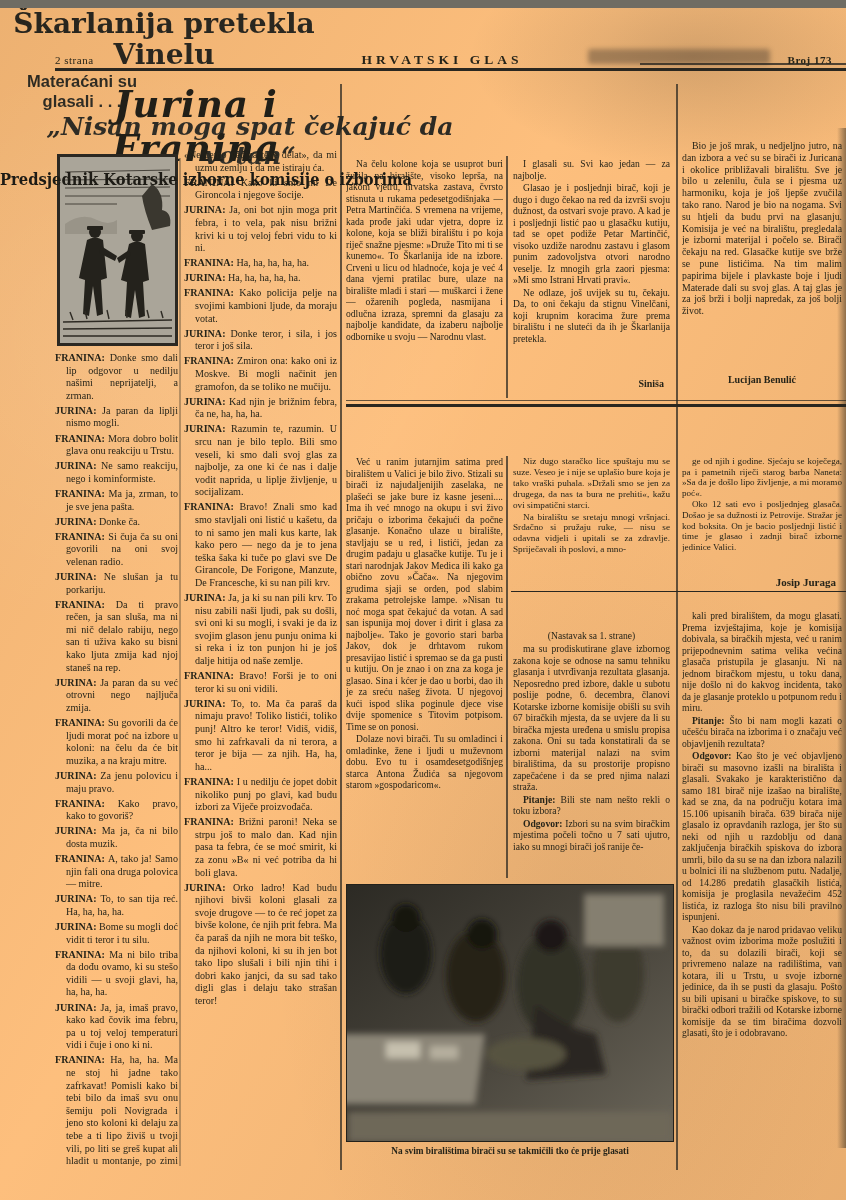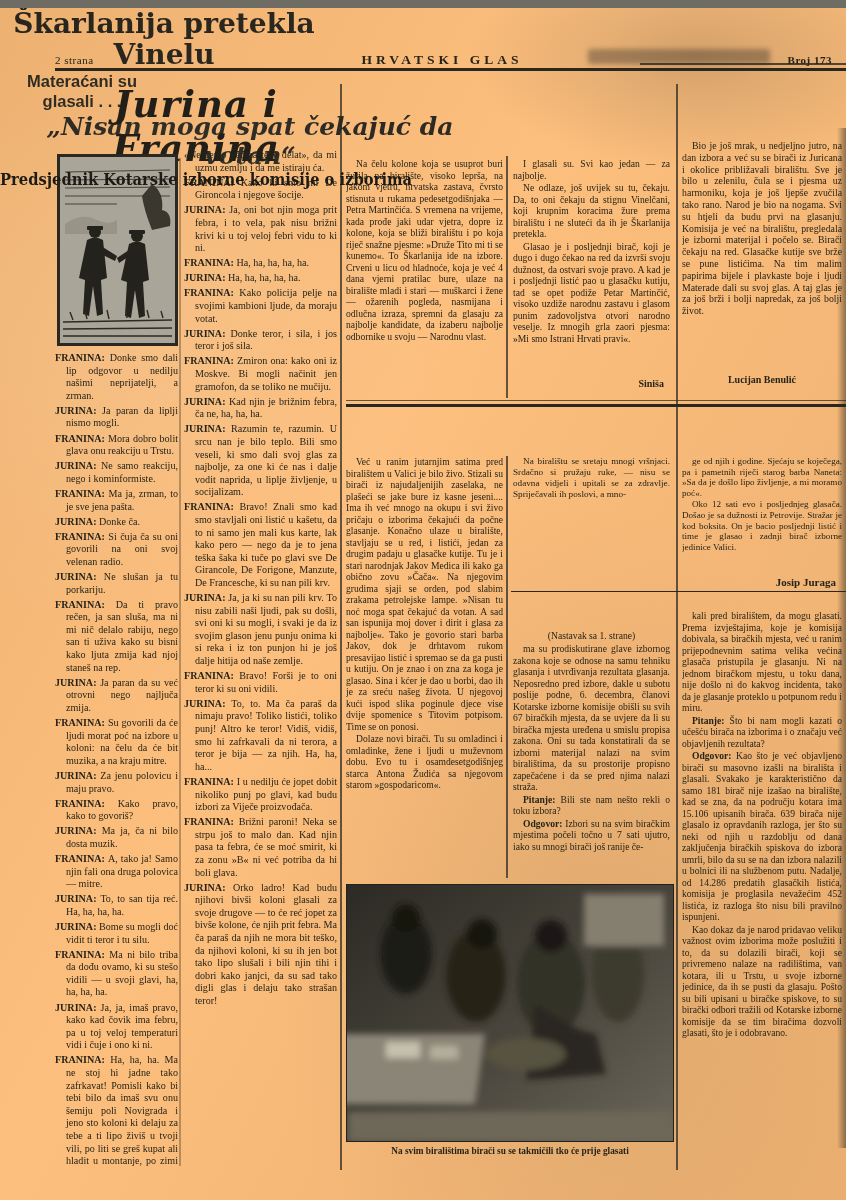--- a/index.html
+++ b/index.html
@@ -159,40 +159,41 @@
   <div class="vr" style="left:676px; top:76px; height:1086px;"></div>
   <div class="vr" style="left:506px; top:148px; height:242px;"></div>
   <div class="vr" style="left:506px; top:448px; height:422px;"></div>
 
   <div class="h-sk">Škarlanija pretekla Vinelu</div>
   <div class="news" style="left:346px; top:150px; width:157px; height:242px;">
       <p class="para">Na čelu kolone koja se usuprot buri žurila na biralište, visoko leprša, na jakom vjetru, hrvatska zastava, čvrsto stisnuta u rukama pedesetgodišnjaka — Petra Martinčića. S vremena na vrijeme, kada prođe jaki udar vjetra, dopre iz kolone, koja se bliži biralištu i po koja riječ snažne pjesme: »Druže Tito mi ti se kunemo«. To Škarlanija ide na izbore. Crveni u licu od hladnoće, koja je već 4 dana vjerni pratilac bure, ulaze na biralište mladi i stari — muškarci i žene — ožarenih pogleda, nasmijana i odlučna izraza, spremni da glasaju za najbolje kandidate, da izaberu najbolje odbornike u svoju — Narodnu vlast.</p>
     </div>
   <div class="news" style="left:513px; top:150px; width:157px; height:226px;">
       <p class="para">I glasali su. Svi kao jedan — za najbolje.</p>
+      <p class="para">Glasao je i posljednji birač, koji je dugo i dugo čekao na red da izvrši svoju dužnost, da ostvari svoje pravo. A kad je i posljednji listić pao u glasačku kutiju, tad se opet podiže Petar Martinčić, visoko uzdiže narodnu zastavu i glasom punim zadovoljstva otvori narodno veselje. Iz mnogih grla zaori pjesma: »Mi smo Istrani Hrvati pravi«.</p>
       <p class="para">Ne odlaze, još uvijek su tu, čekaju. Da, to oni čekaju da stignu Vinelčani, koji krupnim koracima žure prema biralištu i ne sluteći da ih je Škarlanija pretekla.</p>
-      <p class="para">Glasao je i posljednji birač, koji je dugo i dugo čekao na red da izvrši svoju dužnost, da ostvari svoje pravo. A kad je i posljednji listić pao u glasačku kutiju, tad se opet podiže Petar Martinčić, visoko uzdiže narodnu zastavu i glasom punim zadovoljstva otvori narodno veselje. Iz mnogih grla zaori pjesma: »Mi smo Istrani Hrvati pravi«.</p>
     </div>
   <div class="abs byline" style="left:513px; top:368px; width:157px;">Siniša</div>
 
   <div class="h-mat">Materaćani su glasali . . .</div>
   <div class="news" style="left:682px; top:132px; width:160px; height:228px; font-size:9.8px; line-height:11.8px;">
       <p class="para">Bio je još mrak, u nedjeljno jutro, na dan izbora a već su se birači iz Juricana i okolice približavali biralištu. Sve je bilo u zelenilu, čula se i pjesma uz harmoniku, koja je još ljepše zvučila tako rano. Narod je bio na nogama. Svi su htjeli da budu prvi na glasanju. Komisija je već na biralištu, pregledala je izborni materijal i počelo se. Birači čekaju na red. Glasačke kutije sve brže se pune listićima. Na tim malim papirima bijele i plavkaste boje i ljudi Materade dali su svoj glas. A taj glas je za još brži i bolji napredak, za još bolji život.</p>
     </div>
   <div class="abs byline-c" style="left:682px; top:362px; width:160px;">Lucijan Benulić</div>
 
   <div class="hr" style="left:346px; top:396px; width:500px; height:2.5px;"></div>
   <div class="hr" style="left:346px; top:392px; width:500px; height:1px; opacity:.7;"></div>
   <div class="h-nisan">„Nisan moga spat čekajuć da votan“</div>
 
   <div class="news" style="left:346px; top:448px; width:157px; height:420px;">
       <p class="para">Već u ranim jutarnjim satima pred biralištem u Valici je bilo živo. Stizali su birači iz najudaljenijih zaselaka, ne plašeći se jake bure iz kasne jeseni.... Ima ih već mnogo na okupu i svi živo pričaju o izborima čekajući da počne glasanje. Konačno ulaze u biralište, stavljaju se u red, i listići, jedan za drugim padaju u glasačke kutije. Tu je i stari narodnjak Jakov Medica ili kako ga obično zovu »Čača«. Na njegovim grudima sjaji se orden, pod slabim zrakama petrolejske lampe. »Nisan tu noć moga spat čekajuć da votan. A sad san ispunija moj dover i dirit i glasa za najbolje«. Tako je govorio stari barba Jakov, dok je drhtavom rukom presavijao listić i spremao se da ga pusti u kutiju. On je znao i on zna za koga je glasao. Sina i kćer je dao u borbi, dao ih je za sreću našeg života. U njegovoj kući ispod slika poginule djece vise dvije spomenice s Titovim potpisom. Time se on ponosi.</p>
       <p class="para">Dolaze novi birači. Tu su omladinci i omladinke, žene i ljudi u muževnom dobu. Evo tu i osamdesetgodišnjeg starca Antona Žudića sa njegovom starom »gospodaricom«.</p>
     </div>
   <div class="news" style="left:513px; top:448px; width:157px; height:133px; font-size:9.2px; line-height:10.9px;">
+      <p class="para">Niz dugo staračko lice spuštaju mu se suze. Veseo je i nije se uplašio bure koja je tako vraški puhala. »Držali smo se jen za drugega, da nas ta bura ne prehiti«, kažu ovi simpatični starci.</p>
       <p class="para">Na biralištu se sretaju mnogi vršnjaci. Srdačno si pružaju ruke, — nisu se odavna vidjeli i upitali se za zdravlje. Spriječavali ih poslovi, a mno-</p>
     </div>
   <div class="news" style="left:682px; top:448px; width:160px; height:118px; font-size:9.1px; line-height:10.6px;">
       <p class="para">ge od njih i godine. Sjećaju se koječega, pa i pametnih riječi starog barba Naneta: »Sa da je došlo lipo življenje, a mi moramo poć«.</p>
       <p class="para">Oko 12 sati evo i posljednjeg glasača. Došao je sa dužnosti iz Petrovije. Stražar je kod boksita. On je bacio posljednji listić i time je glasao i zadnji birač izborne jedinice Valici.</p>
     </div>
   <div class="abs byline" style="left:682px; top:566px; width:160px; font-size:11px;">Josip Juraga</div>
 
   <div class="hr" style="left:511px; top:583px; width:335px; height:1.2px;"></div>
   <div class="h-pred">Predsjednik Kotarske izborne komisije o izborima</div>

